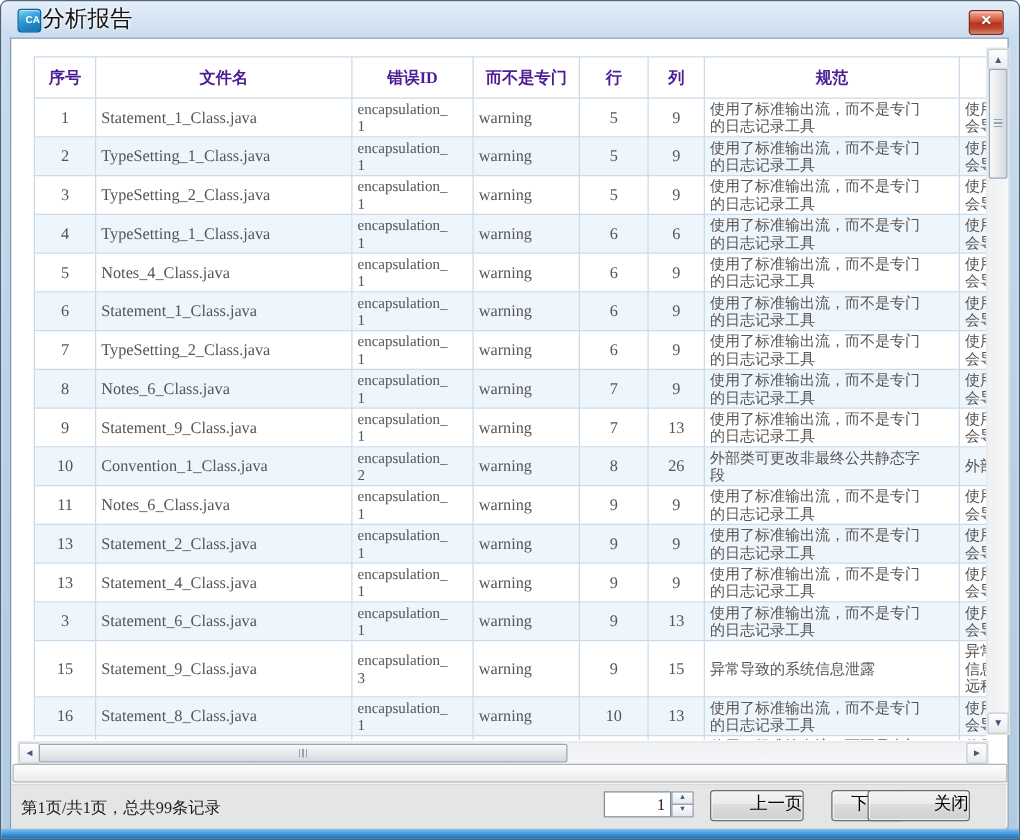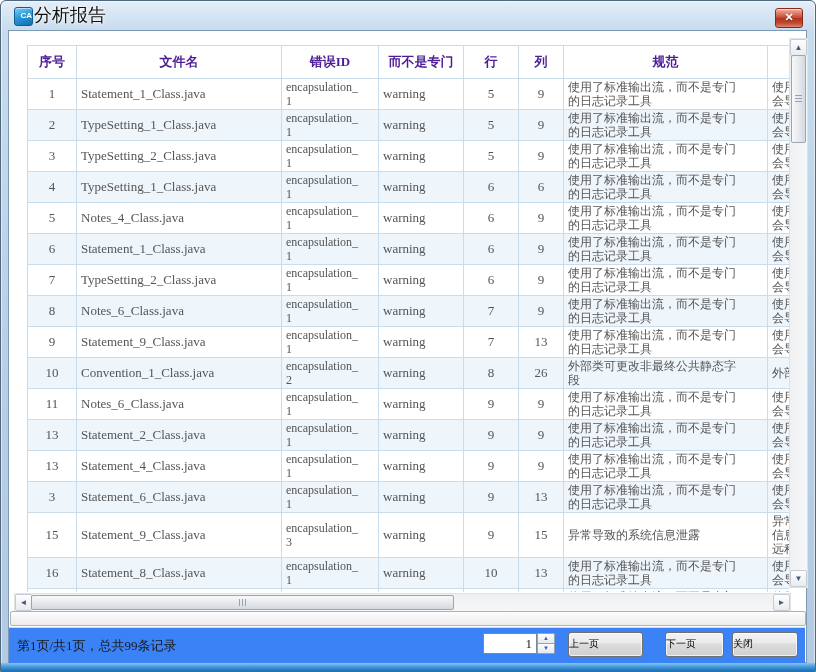--- a/index.html
+++ b/index.html
@@ -68,39 +68,39 @@
   .hthumb .grip{position:absolute;top:3px;bottom:3px;left:50%;margin-left:-4px;width:8px;
            background:repeating-linear-gradient(90deg,#93a3b8 0,#93a3b8 1px,transparent 1px,transparent 3px)}
 
   
   .progress{position:absolute;left:10px;top:611px;width:794px;height:13px;
            border:1px solid #aeb2b8;border-radius:2px;
            background:linear-gradient(180deg,#fdfdfd,#ececec)}
 
   
   .footer{position:absolute;left:9px;top:627px;width:796px;height:35px;
-           background:#3b82f6;border-top:1px solid #d8d8d8;
+           background:#e5e5e5;border-top:1px solid #d8d8d8;
            font-family:"Liberation Serif","DejaVu Serif",serif}
   .status{position:absolute;left:8px;top:0;height:35px;line-height:35px;font-size:13px;color:#1a1a1a}
   .page-input{position:absolute;left:474px;top:5px;width:54px;height:21px;box-sizing:border-box;
            border:1px solid #7a8a99;background:#fff;text-align:right;padding-right:4px;
            font-family:"Liberation Serif",serif;font-size:13px;color:#222}
   .spinner{position:absolute;left:528px;top:5px;width:18px;height:21px}
   .spin-btn{position:absolute;left:0;width:16px;height:9px;border:1px solid #98a2b0;border-radius:1px;
            background:linear-gradient(180deg,#fdfdfd,#e5e8ec);text-align:center;
            color:#3f5a9e;font-size:6px;line-height:8px}
   .spin-up{top:0}.spin-down{bottom:0}
   .btn{position:absolute;top:4px;height:25px;box-sizing:border-box;border:1px solid #707070;border-radius:3px;
            background:linear-gradient(180deg,#f2f2f2 0%,#ebebeb 45%,#dddddd 46%,#cfcfcf 100%);
            box-shadow:inset 0 0 0 1px rgba(255,255,255,.7);
-           font-family:"Liberation Serif",serif;font-size:10px;color:#000;
-           text-align:left;line-height:22px;cursor:default}
+           font-family:"Liberation Serif",serif;font-size:14px;color:#000;
+           text-align:right;line-height:22px;cursor:default}
   .btn-prev{left:559px;width:75px}
   .btn-next{left:656px;width:59px}
-  .btn-close{left:723px;width:66px}
+  .btn-close{left:685px;width:82px}
 </style>
 </head>
 <body>
 
 <div class="frame"></div>
 <div class="frame-bottom"></div>
 
 <div class="titlebar">
   <div class="app-icon">CA</div>
   <div class="win-title">分析报告</div>

